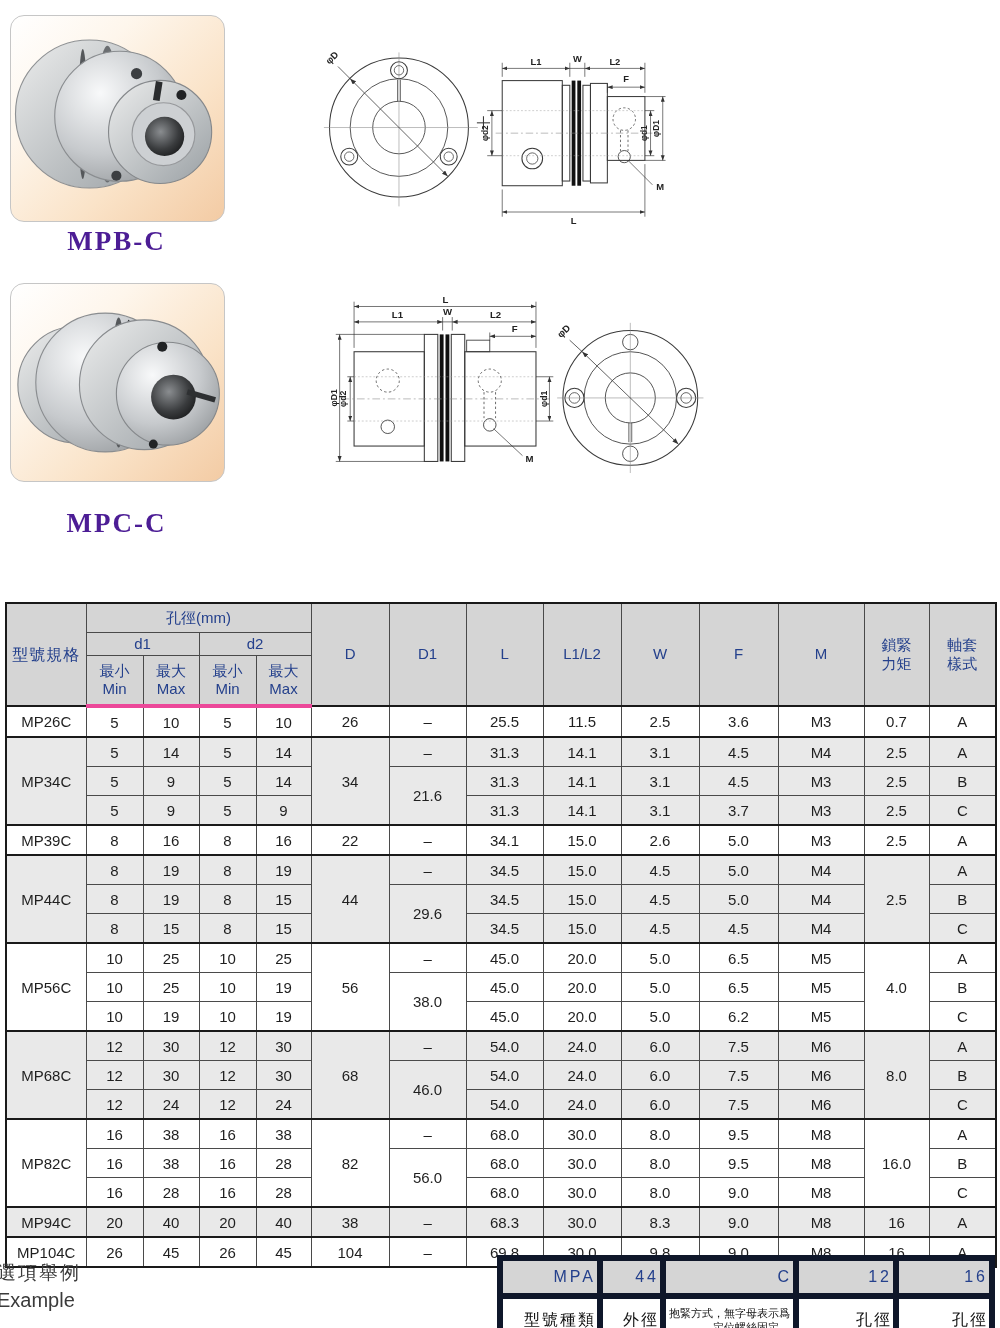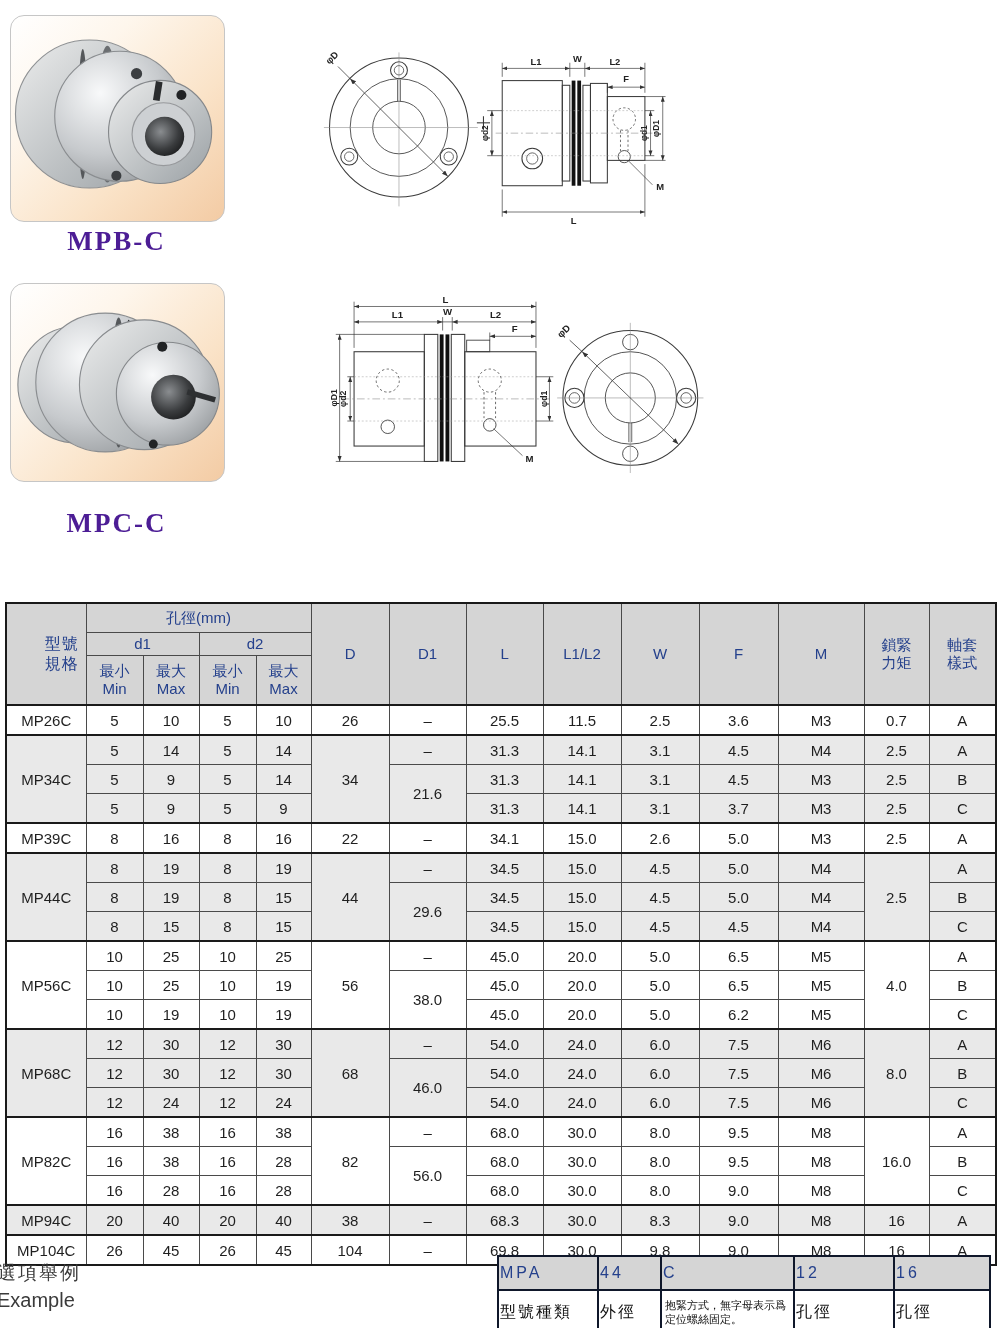--- a/index.html
+++ b/index.html
@@ -26,34 +26,34 @@
     border-collapse:collapse;table-layout:fixed;
     border:2px solid #1a1a1a;
   }
   table.spec th, table.spec td{
     border:1px solid #4a4a4a;text-align:center;vertical-align:middle;padding:0 1px;
   }
   table.spec thead th{
     background:#d5d5d5;color:#24408c;font-weight:normal;font-size:15px;
     white-space:pre-line;line-height:1.22;
   }
-  table.spec thead th.model-h{font-size:16px;letter-spacing:1px;padding-left:32px;}
+  table.spec thead th.model-h{font-size:16px;letter-spacing:1px;}
   table.spec thead tr:nth-child(1) th{height:28px;}
   table.spec thead tr:nth-child(2) th{height:22px;}
   table.spec thead tr:nth-child(3) th{height:48px;}
-  table.spec thead tr:last-child th{border-bottom:1px solid #ec4899;}
+  table.spec thead tr:last-child th{border-bottom:4px solid #ec4899;}
   table.spec tbody td{font-size:15px;color:#1f1f1f;height:28px;background:#ffffff;}
   table.spec tbody tr.shade td{background:#e9e9e9;}
   table.spec tbody tr.gstart td{border-top:2px solid #1a1a1a;}
   
   table.ex{
     position:absolute;left:497px;top:1255px;width:492px;
     border-collapse:collapse;table-layout:fixed;border:2px solid #1a1a1a;
   }
-  table.ex td{border:2px solid #0f172a;text-align:left;vertical-align:middle;}
+  table.ex td{border:6px solid #0f172a;text-align:right;vertical-align:middle;}
   table.ex tr.ex-head td{
     background:#d5d5d5;color:#24408c;font-size:16px;height:30px;letter-spacing:3px;
   }
   table.ex tr.ex-desc td{background:#fff;color:#111;font-size:16px;height:40px;letter-spacing:2px;}
   table.ex tr.ex-desc td.small{font-size:11px;letter-spacing:0;line-height:1.3;padding:0 3px;}
   
   .example-caption{position:absolute;left:-3px;top:1260px;color:#3b3b3b;}
   .example-caption .zh{font-size:19px;letter-spacing:2px;}
   .example-caption .en{font-size:20px;margin-top:3px;}
 </style>

